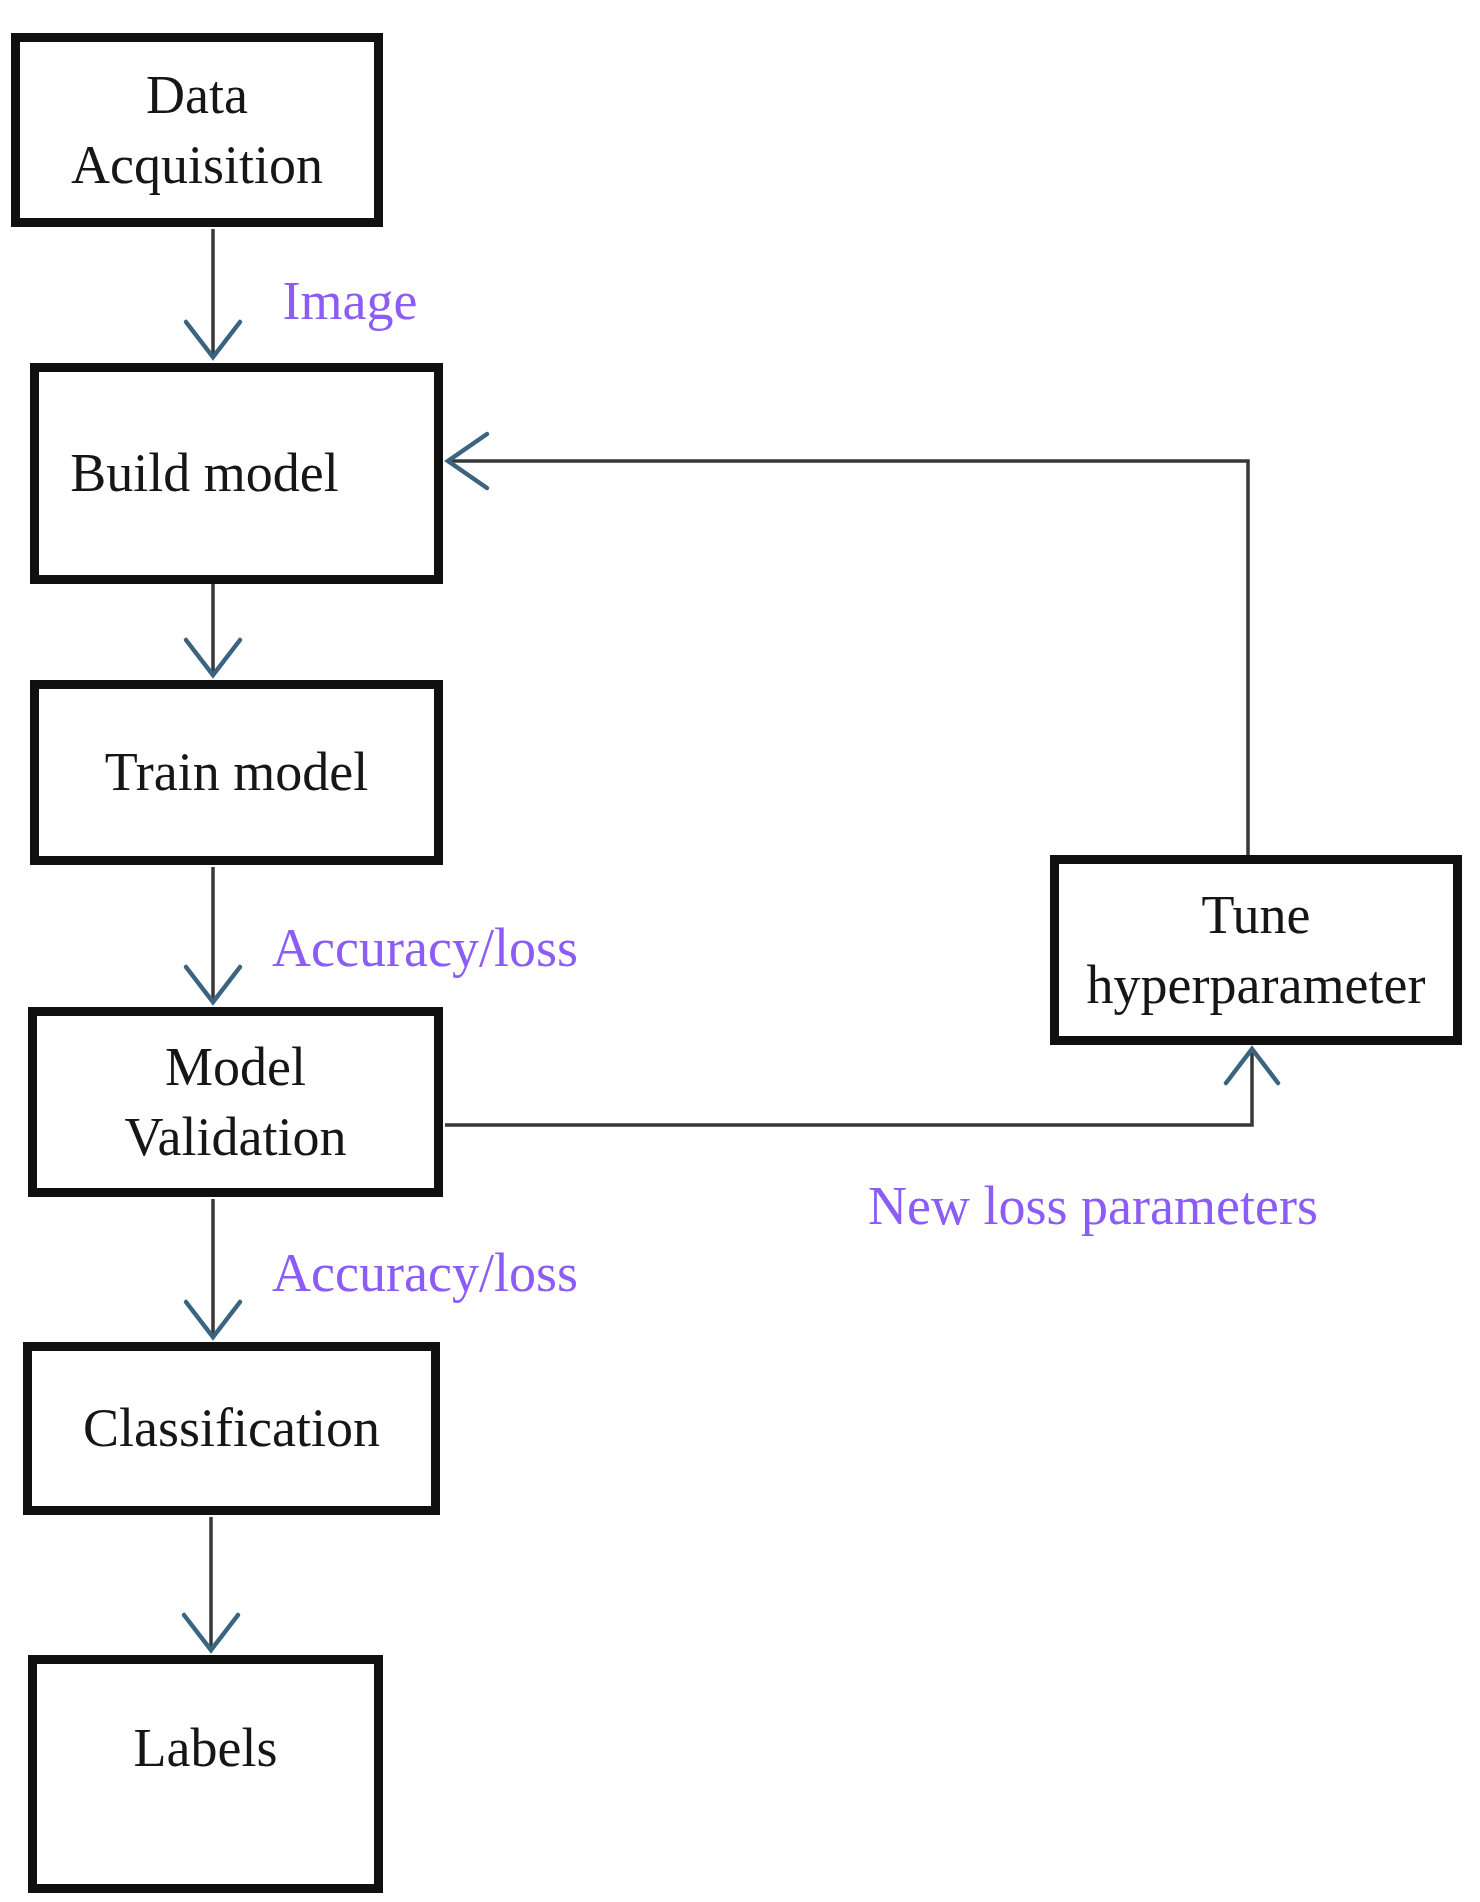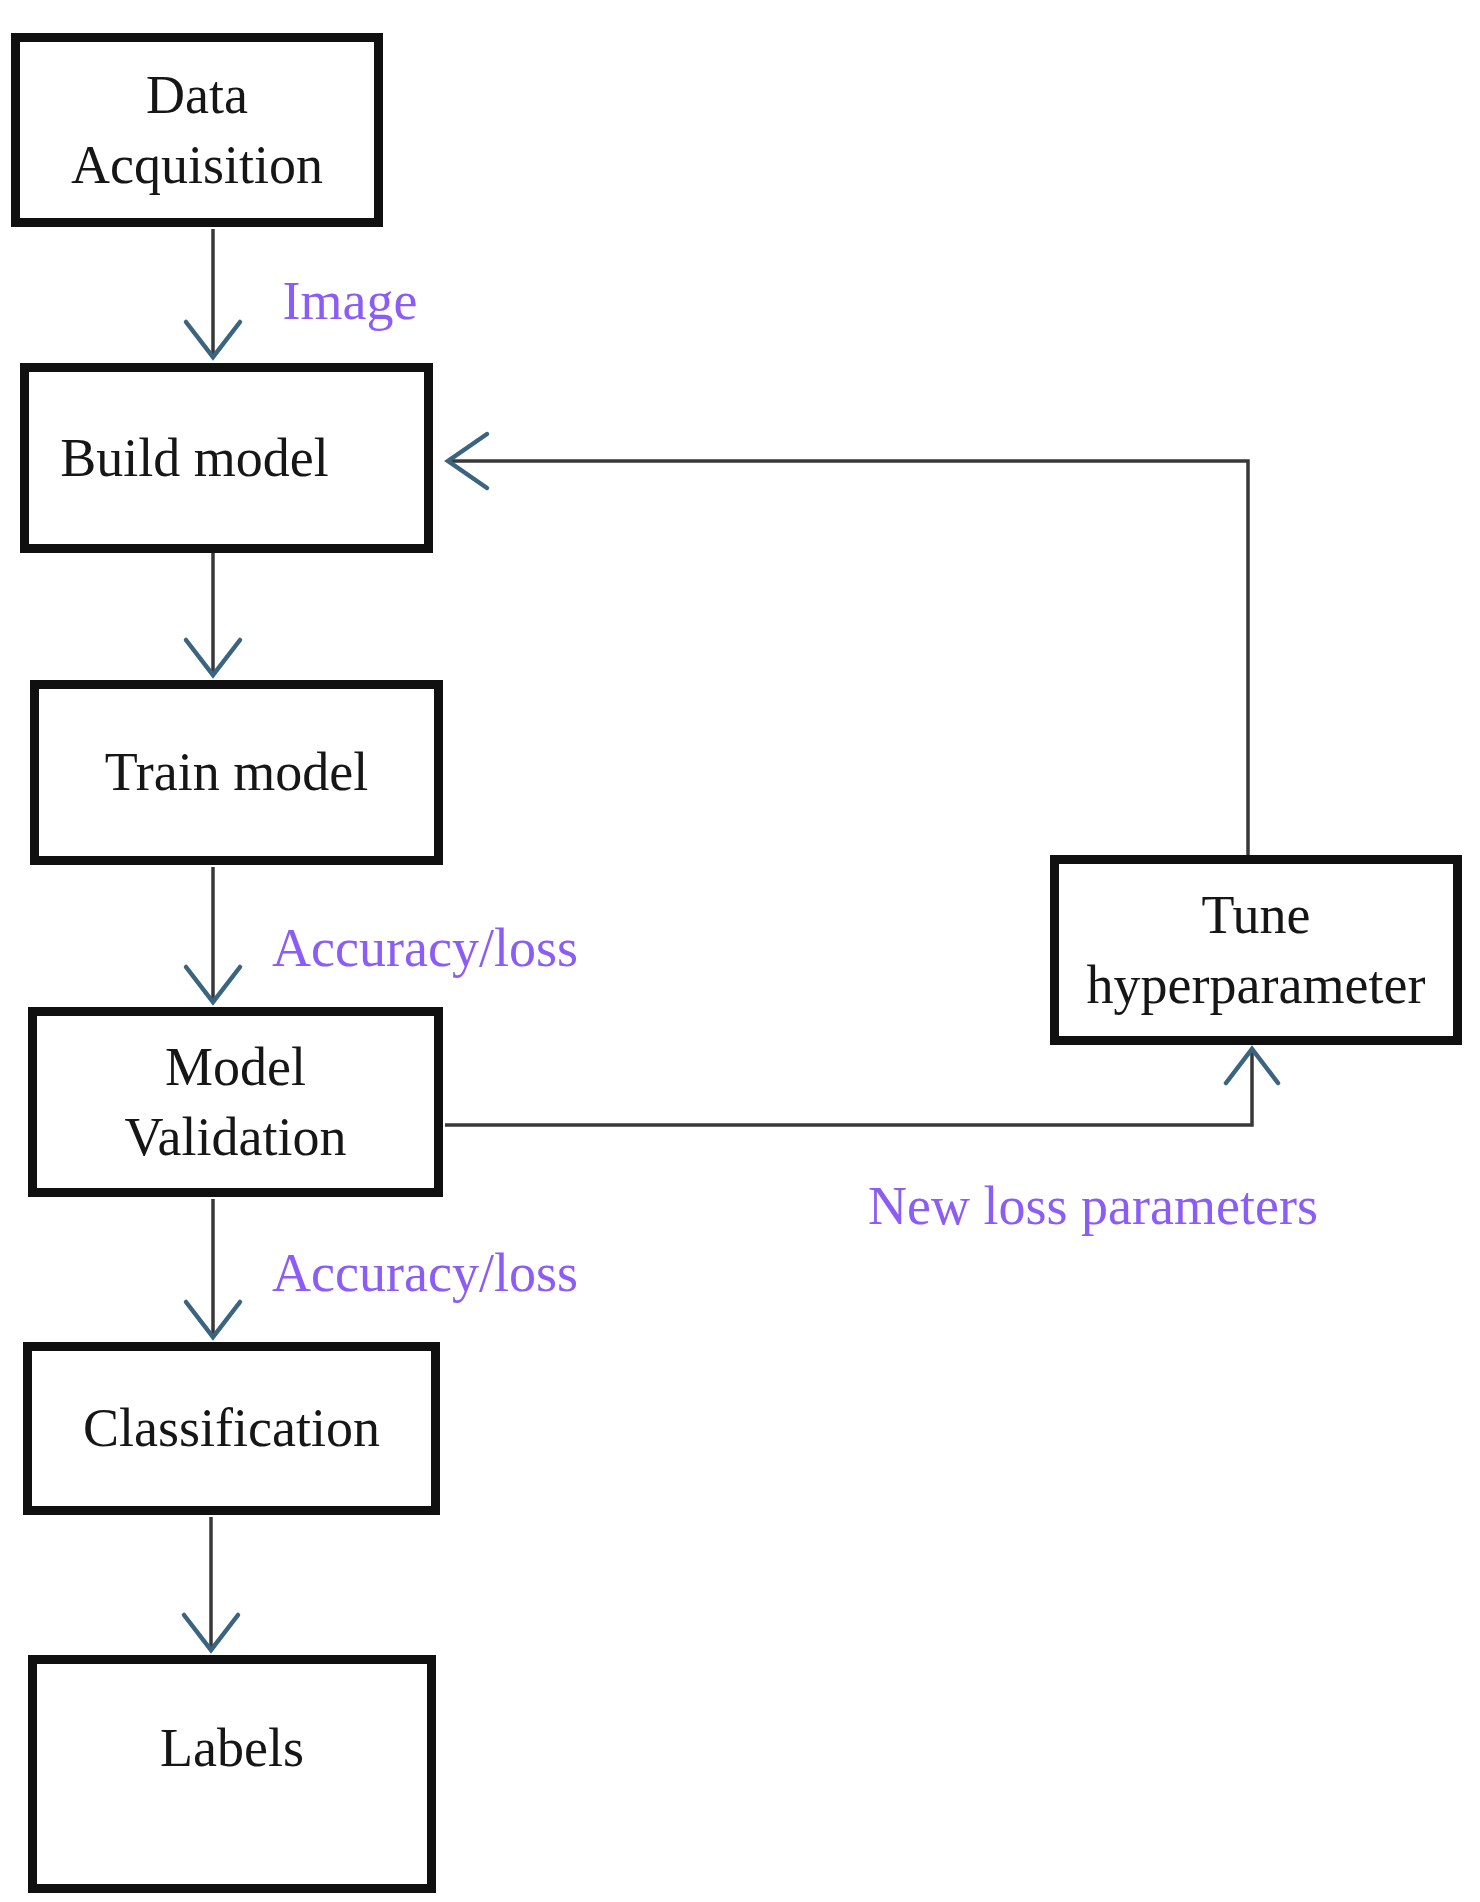--- a/index.html
+++ b/index.html
@@ -20,25 +20,25 @@
     color: #161616;
     font-size: 54px;
     line-height: 1.3;
     display: flex;
     align-items: center;
     justify-content: center;
     text-align: center;
     white-space: pre-line;
   }
   .n-data       { left: 11px;   top: 33px;   width: 372px; height: 194px; }
-  .n-build      { left: 20px;   top: 363px;  width: 413px; height: 190px; padding-right: 72px; padding-left: 8px; }
+  .n-build      { left: 30px;   top: 363px;  width: 413px; height: 221px; padding-right: 72px; padding-left: 8px; }
   .n-train      { left: 30px;   top: 680px;  width: 413px; height: 185px; }
   .n-validation { left: 28px;   top: 1007px; width: 415px; height: 190px; }
   .n-class      { left: 23px;   top: 1342px; width: 417px; height: 173px; }
-  .n-labels     { left: 28px;   top: 1655px; width: 408px; height: 238px; padding-bottom: 52px; }
+  .n-labels     { left: 28px;   top: 1655px; width: 355px; height: 238px; padding-bottom: 52px; }
   .n-tune       { left: 1050px; top: 855px;  width: 412px; height: 190px; }
   .edge-label {
     position: absolute;
     transform: translate(-50%, -50%);
     color: #8b5cf6;
     font-size: 54px;
     white-space: nowrap;
   }
   .el-image      { left: 350px;  top: 301px; }
   .el-untrained  { left: 443px;  top: 638px; }

